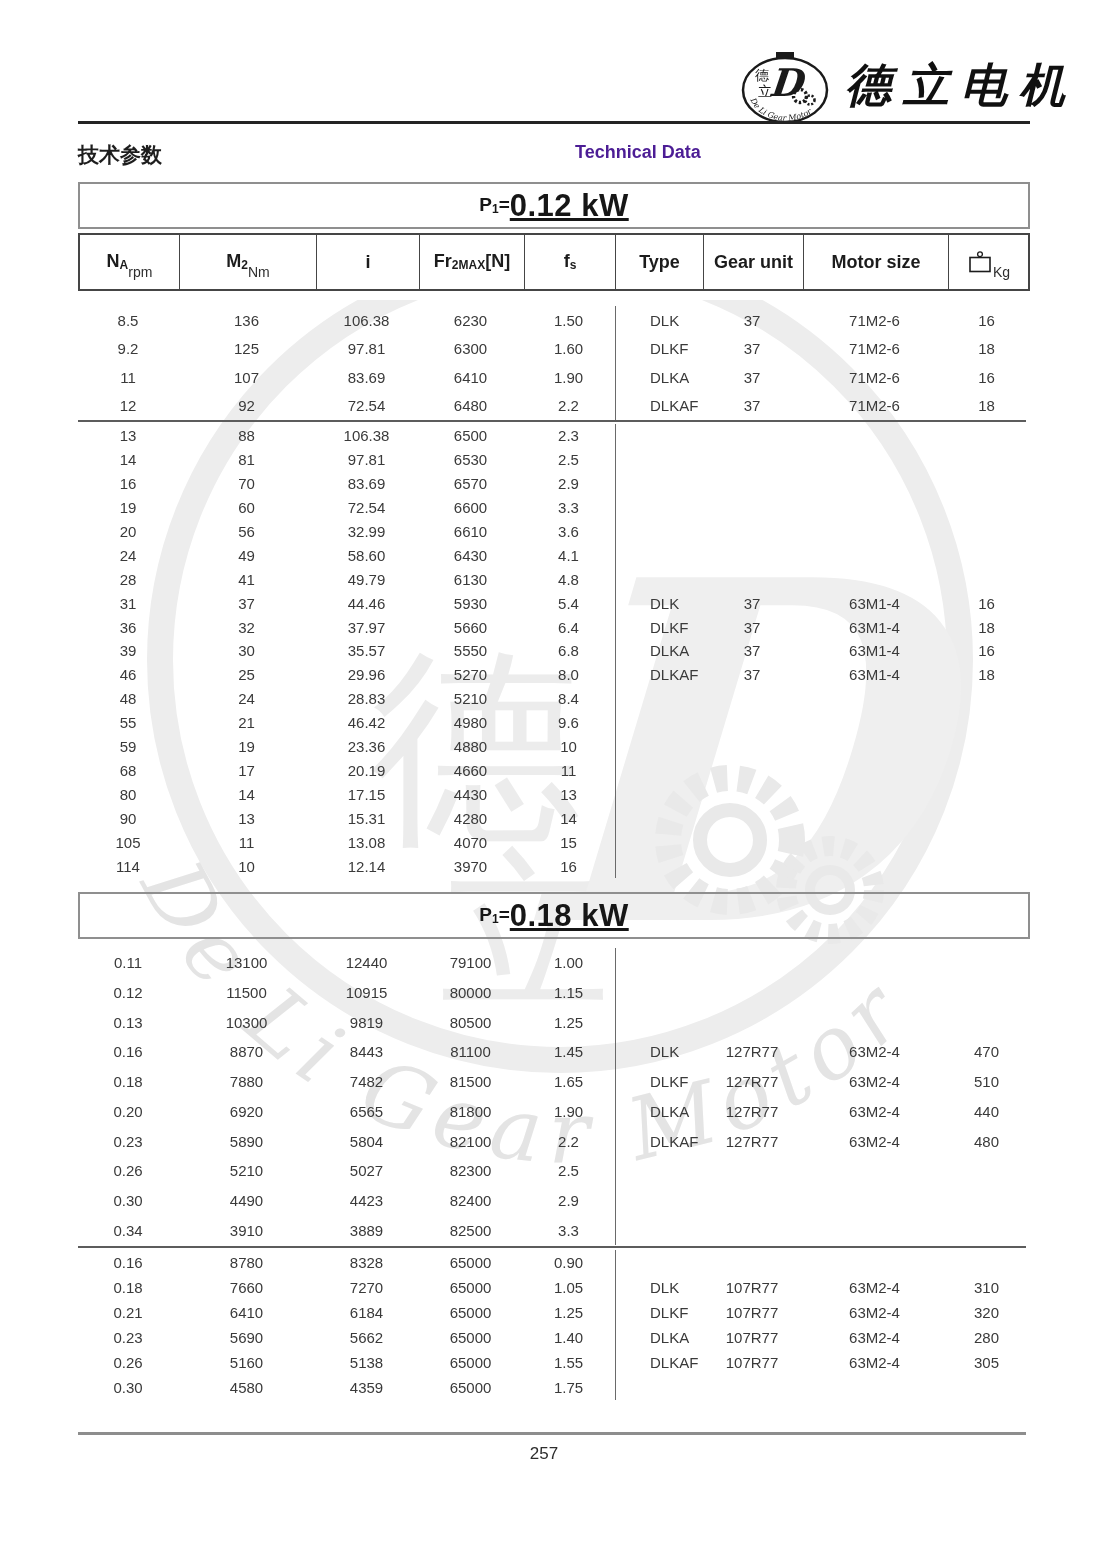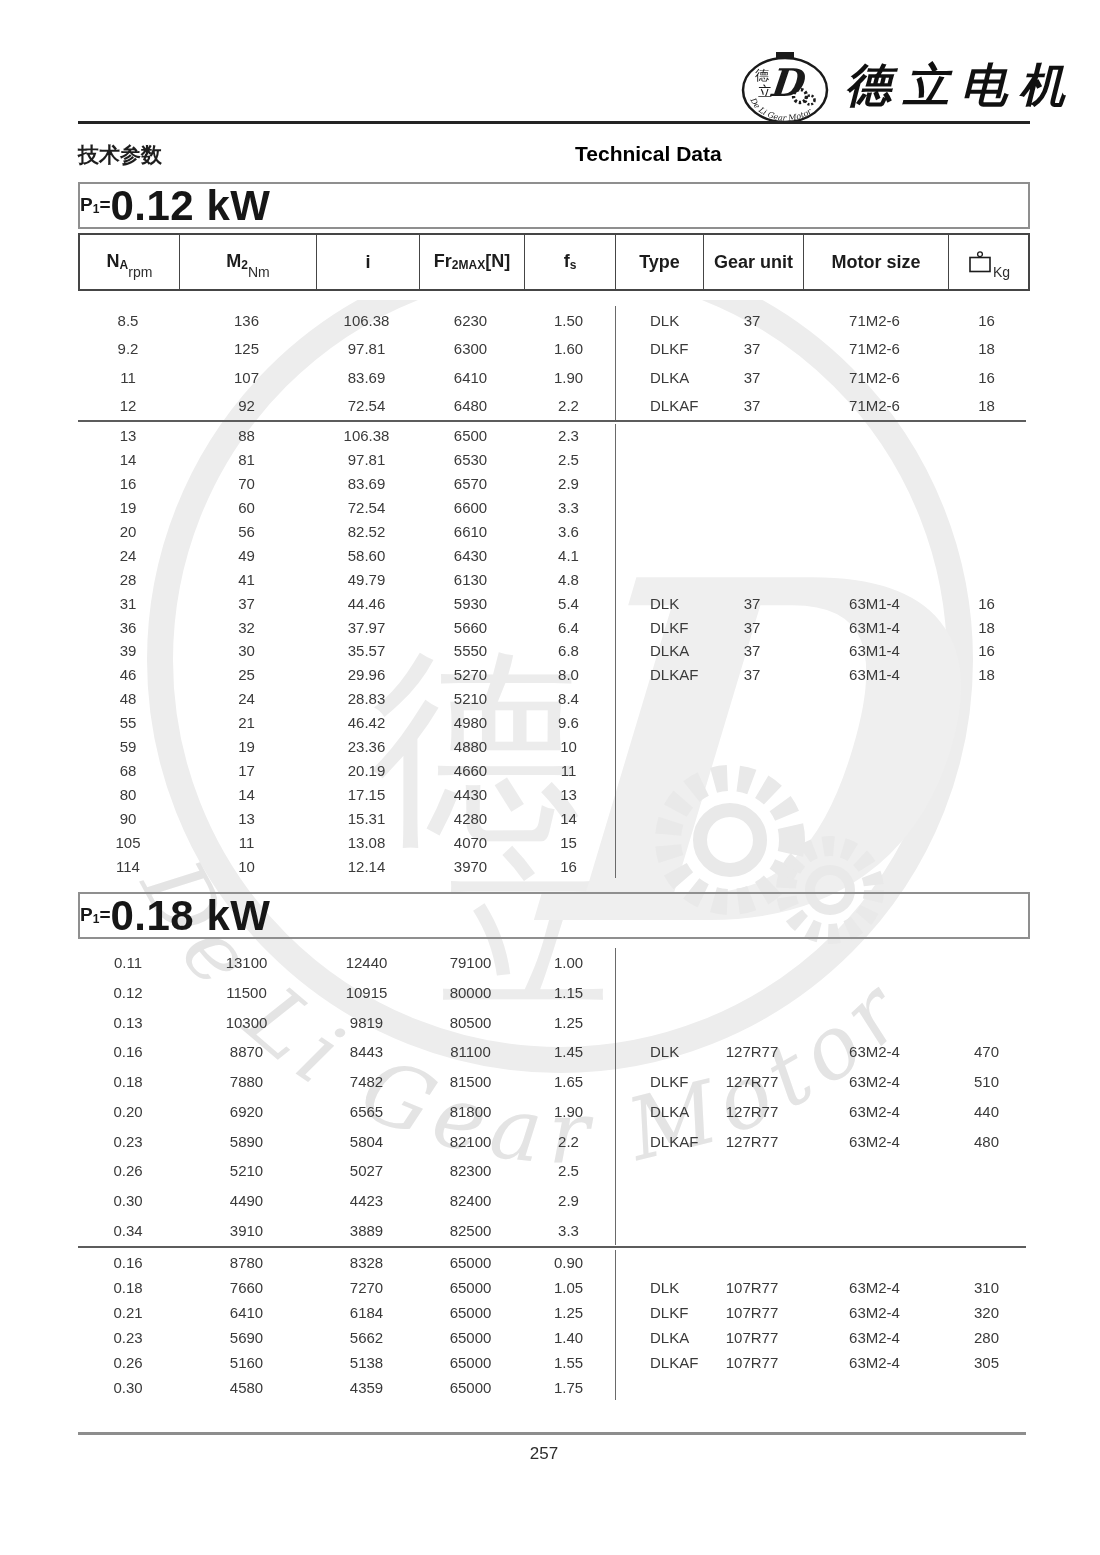--- a/index.html
+++ b/index.html
@@ -11,29 +11,29 @@
   
   #watermark{left:70px;top:300px;z-index:0;}
   
   .top-rule{left:78px;top:121px;width:952px;height:3px;background:#232323;z-index:2;}
   .brand-name{
     left:845px;top:55px;font-family:"DejaVu Serif",serif;font-style:italic;font-weight:700;
     font-size:46px;letter-spacing:12px;color:#101010;z-index:2;white-space:nowrap;
   }
   .logo-svg{left:738px;top:44px;z-index:2;}
   .title-zh{left:78px;top:141px;font-size:21px;font-weight:700;color:#1d1d1d;z-index:2;}
-  .title-en{left:575px;top:142px;font-size:21px;font-weight:700;color:#000000;z-index:2;}
+  .title-en{left:575px;top:142px;font-size:18px;font-weight:700;color:#4c1d95;z-index:2;}
   
   .pbox{left:78px;width:948px;border:2px solid #8f8f8f;background:transparent;z-index:2;
-        display:flex;align-items:center;justify-content:flex-start;}
+        display:flex;align-items:center;justify-content:center;}
   .pbox1{top:182px;height:43px;}
   .pbox2{top:892px;height:43px;}
   .p-small{font-size:19px;font-weight:700;color:#161616;}
   .p-sub{font-size:12px;font-weight:700;vertical-align:-0.18em;}
-  .p-big{font-size:42px;font-weight:700;color:#161616;letter-spacing:0.5px;}
+  .p-big{font-size:31px;font-weight:700;color:#161616;letter-spacing:0.5px;text-decoration:underline;}
   
   .thead{
     left:78px;top:233px;width:948px;height:54px;border:2px solid #454545;z-index:2;
     display:grid;grid-template-columns:100px 137px 103px 105px 91px 88px 100px 145px 79px;
   }
   .thcell{
     border-right:1px solid #454545;display:flex;flex-direction:row;
     align-items:center;justify-content:center;line-height:1.15;
   }
   .thcell:last-child{border-right:none;}
@@ -235,21 +235,21 @@
       <div class="tcell c-fr">6600</div>
       <div class="tcell c-fs">3.3</div>
       <div class="tcell c-type"></div>
       <div class="tcell c-gear"></div>
       <div class="tcell c-motor"></div>
       <div class="tcell c-kg"></div>
     </div>
     <div class="trow">
       <div class="tcell c-na">20</div>
       <div class="tcell c-m2">56</div>
-      <div class="tcell c-i">82.52</div>
+      <div class="tcell c-i">32.99</div>
       <div class="tcell c-fr">6610</div>
       <div class="tcell c-fs">3.6</div>
       <div class="tcell c-type"></div>
       <div class="tcell c-gear"></div>
       <div class="tcell c-motor"></div>
       <div class="tcell c-kg"></div>
     </div>
     <div class="trow">
       <div class="tcell c-na">24</div>
       <div class="tcell c-m2">49</div>

